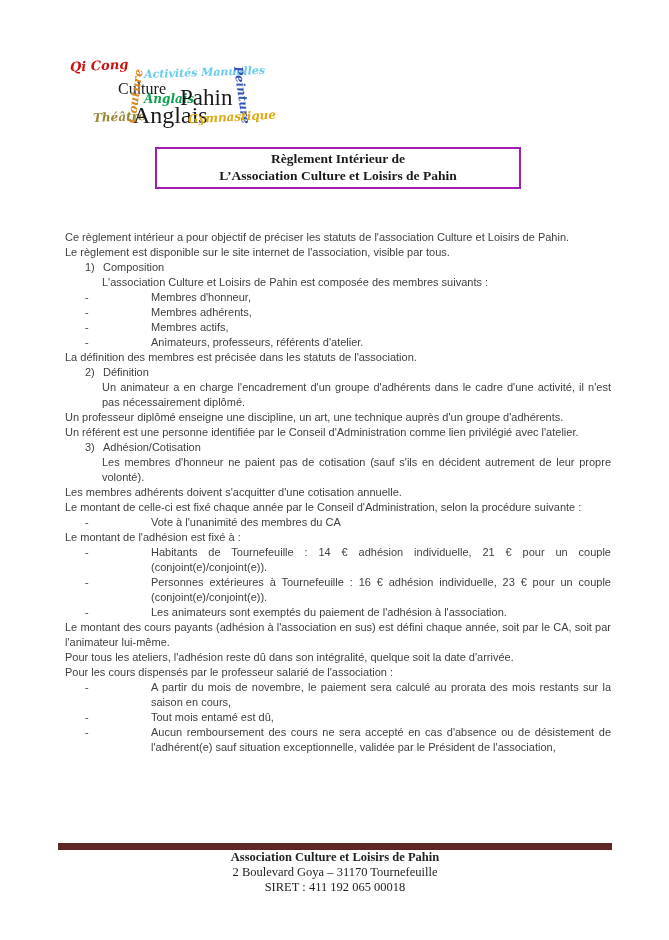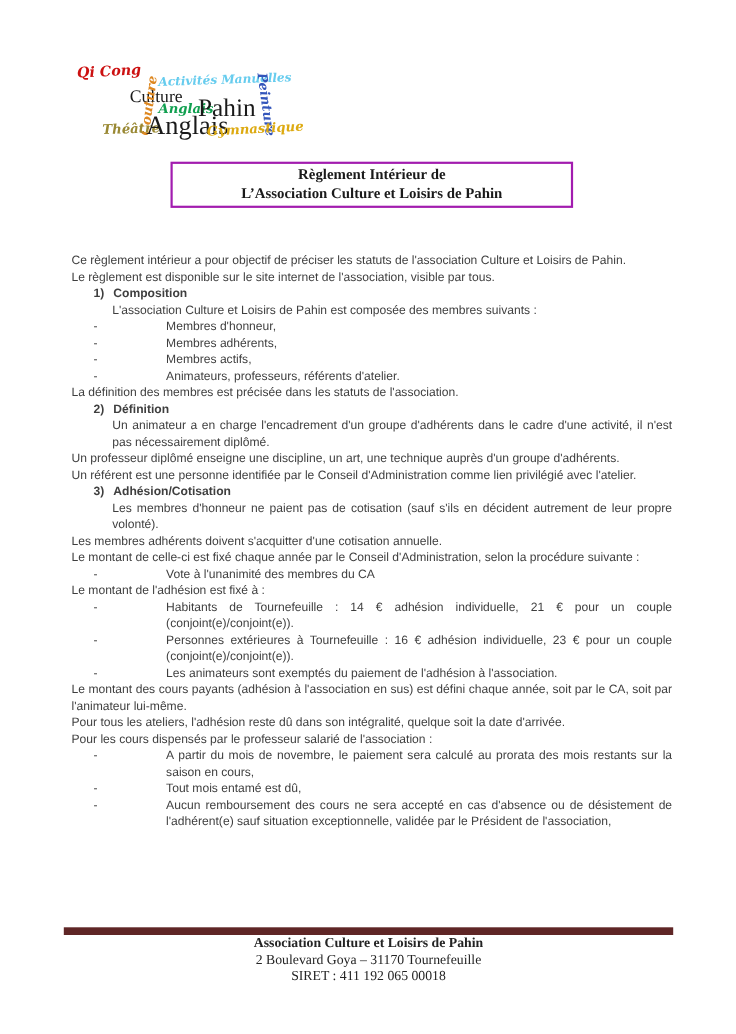--- a/index.html
+++ b/index.html
@@ -41,21 +41,21 @@
   }
 
   
   .content {
     position:absolute; left:65px; top:225px; width:546px;
     font-size:11px; line-height:15px;
     text-align:justify;
     padding-top:5px;
   }
   .content p { margin:0; }
-  .h { font-weight:bold; padding-left:20px; text-align:left; }
+  .h { font-weight:normal; padding-left:20px; text-align:left; }
   .hnum { display:inline-block; width:18px; }
   .mt-h   { margin-top:14px; }
   .mt-p   { margin-top:12px;padding-left:37px; }
   .mt-sm  { margin-top:6px; }
   .li { display:flex; padding-left:20px; margin:0; }
   .dash { flex:0 0 18px; }
   .li .txt { flex:1 1 auto; text-align:justify;padding-left:48px; }
 
   
   .footer {

